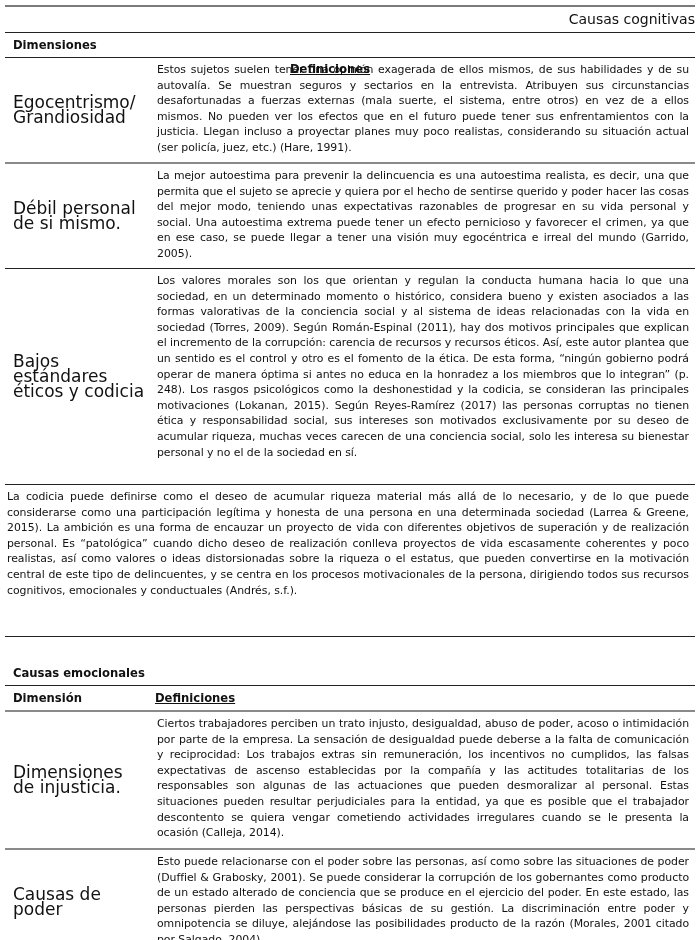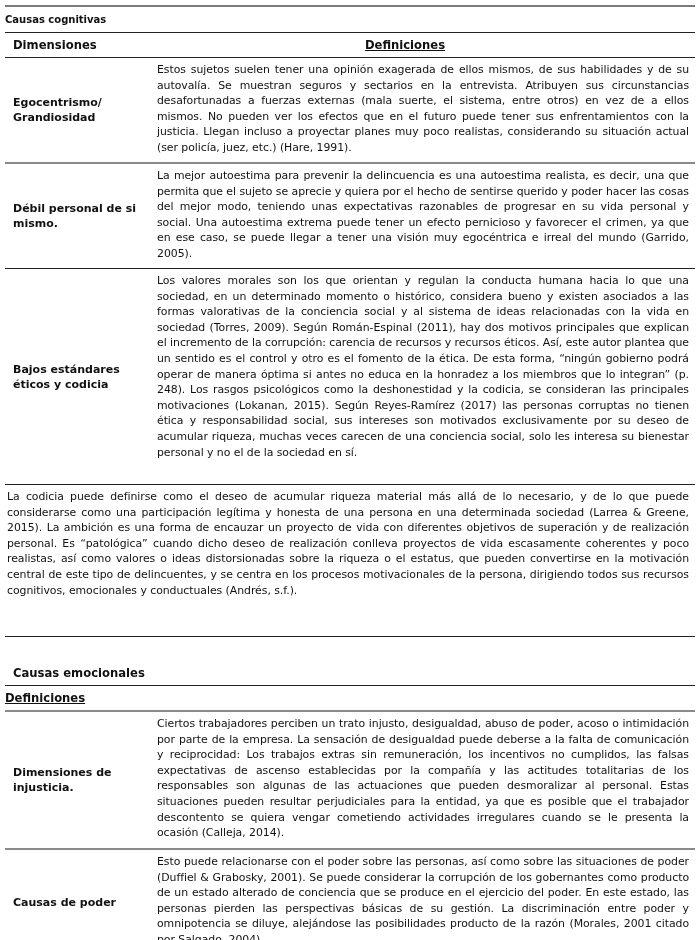--- a/index.html
+++ b/index.html
@@ -18,23 +18,23 @@
     .page {
       position: relative;
       width: 690px;
       margin-left: 5px;
     }
     .rule-top {
       border-top: 2px solid #7a7a7a;
       margin-top: 5px;
     }
     .section-title-center {
-      text-align: left;
-      font-weight: bold;
-      font-size: 10px;
+      text-align: right;
+      font-weight: normal;
+      font-size: 14px;
       height: 25px;
       line-height: 25px;
       border-bottom: 1.5px solid #222;
     }
     .section-title-left {
       font-weight: bold;
       font-size: 11.6px;
       height: 24px;
       line-height: 24px;
       padding-left: 8px;
@@ -43,20 +43,21 @@
     }
     .header-row {
       display: flex;
       height: 24px;
       line-height: 24px;
       font-weight: bold;
       font-size: 11.6px;
     }
     .header-row.cog {
       border-bottom: 1.5px solid #222;
+      flex-direction: column;
     }
     .header-row.emo {
       border-bottom: 2px solid #8a8a8a;
     }
     .header-row .col-dim { width: 150px; padding-left: 8px; box-sizing: border-box; }
     .header-row .col-def { flex: 1; text-decoration: underline; }
     .header-row.cog .col-def { text-align: center; padding-right: 40px; }
 
     .row {
       display: flex;
@@ -64,22 +65,22 @@
     }
     .row.sep-dark { border-bottom: 1.5px solid #222; }
     .row.sep-gray { border-bottom: 2px solid #8a8a8a; }
     .cell-dim {
       width: 150px;
       box-sizing: border-box;
       padding-left: 8px;
       padding-right: 6px;
       display: flex;
       align-items: center;
-      font-weight: bold;
-      font-size: 11px;
+      font-weight: normal;
+      font-size: 17px;
       line-height: 15px;
     }
     .cell-def {
       flex: 1;
       box-sizing: border-box;
       padding: 4px 6px 19px 2px;
       text-align: justify;
       line-height: 15.6px;
       font-size: 10.9px;
       letter-spacing: -0.05px;
@@ -111,20 +112,21 @@
     <div class="cell-dim">Bajos estándares éticos y codicia</div>
     <div class="cell-def">Los valores morales son los que orientan y regulan la conducta humana hacia lo que una sociedad, en un determinado momento o histórico, considera bueno y existen asociados a las formas valorativas de la conciencia social y al sistema de ideas relacionadas con la vida en sociedad (Torres, 2009). Según Román-Espinal (2011), hay dos motivos principales que explican el incremento de la corrupción: carencia de recursos y recursos éticos. Así, este autor plantea que un sentido es el control y otro es el fomento de la ética. De esta forma, “ningún gobierno podrá operar de manera óptima si antes no educa en la honradez a los miembros que lo integran” (p. 248). Los rasgos psicológicos como la deshonestidad y la codicia, se consideran las principales motivaciones (Lokanan, 2015). Según Reyes-Ramírez (2017) las personas corruptas no tienen ética y responsabilidad social, sus intereses son motivados exclusivamente por su deseo de acumular riqueza, muchas veces carecen de una conciencia social, solo les interesa su bienestar personal y no el de la sociedad en sí.</div>
   </div>
 
   <div class="row sep-dark" style="height:151px">
     <div class="cell-def">La codicia puede definirse como el deseo de acumular riqueza material más allá de lo necesario, y de lo que puede considerarse como una participación legítima y honesta de una persona en una determinada sociedad (Larrea &amp; Greene, 2015). La ambición es una forma de encauzar un proyecto de vida con diferentes objetivos de superación y de realización personal. Es “patológica” cuando dicho deseo de realización conlleva proyectos de vida escasamente coherentes y poco realistas, así como valores o ideas distorsionadas sobre la riqueza o el estatus, que pueden convertirse en la motivación central de este tipo de delincuentes, y se centra en los procesos motivacionales de la persona, dirigiendo todos sus recursos cognitivos, emocionales y conductuales (Andrés, s.f.).</div>
   </div>
 
   <div class="section-title-left">Causas emocionales</div>
   <div class="header-row emo">
+    <div class="col-dim">Dimensión</div>
     <div class="col-def">Definiciones</div>
   </div>
 
   <div class="row sep-gray" style="height:136px">
     <div class="cell-dim">Dimensiones de injusticia.</div>
     <div class="cell-def">Ciertos trabajadores perciben un trato injusto, desigualdad, abuso de poder, acoso o intimidación por parte de la empresa. La sensación de desigualdad puede deberse a la falta de comunicación y reciprocidad: Los trabajos extras sin remuneración, los incentivos no cumplidos, las falsas expectativas de ascenso establecidas por la compañía y las actitudes totalitarias de los responsables son algunas de las actuaciones que pueden desmoralizar al personal. Estas situaciones pueden resultar perjudiciales para la entidad, ya que es posible que el trabajador descontento se quiera vengar cometiendo actividades irregulares cuando se le presenta la ocasión (Calleja, 2014).</div>
   </div>
 
   <div class="row sep-gray" style="height:104px">
     <div class="cell-dim">Causas de poder</div>

